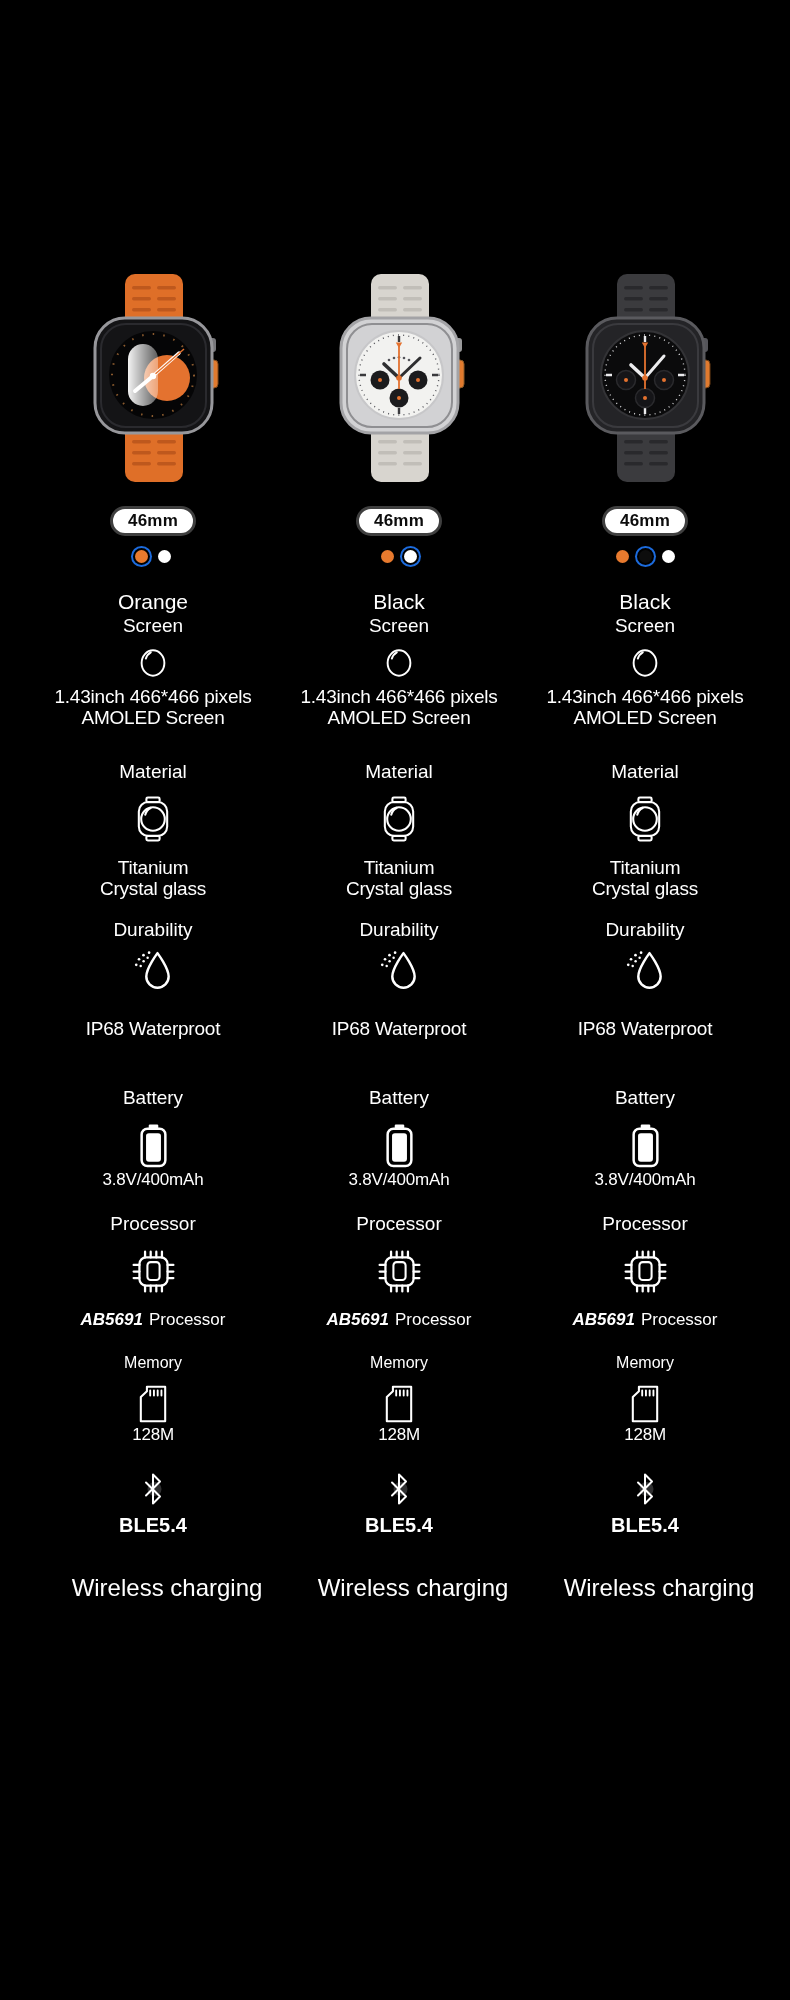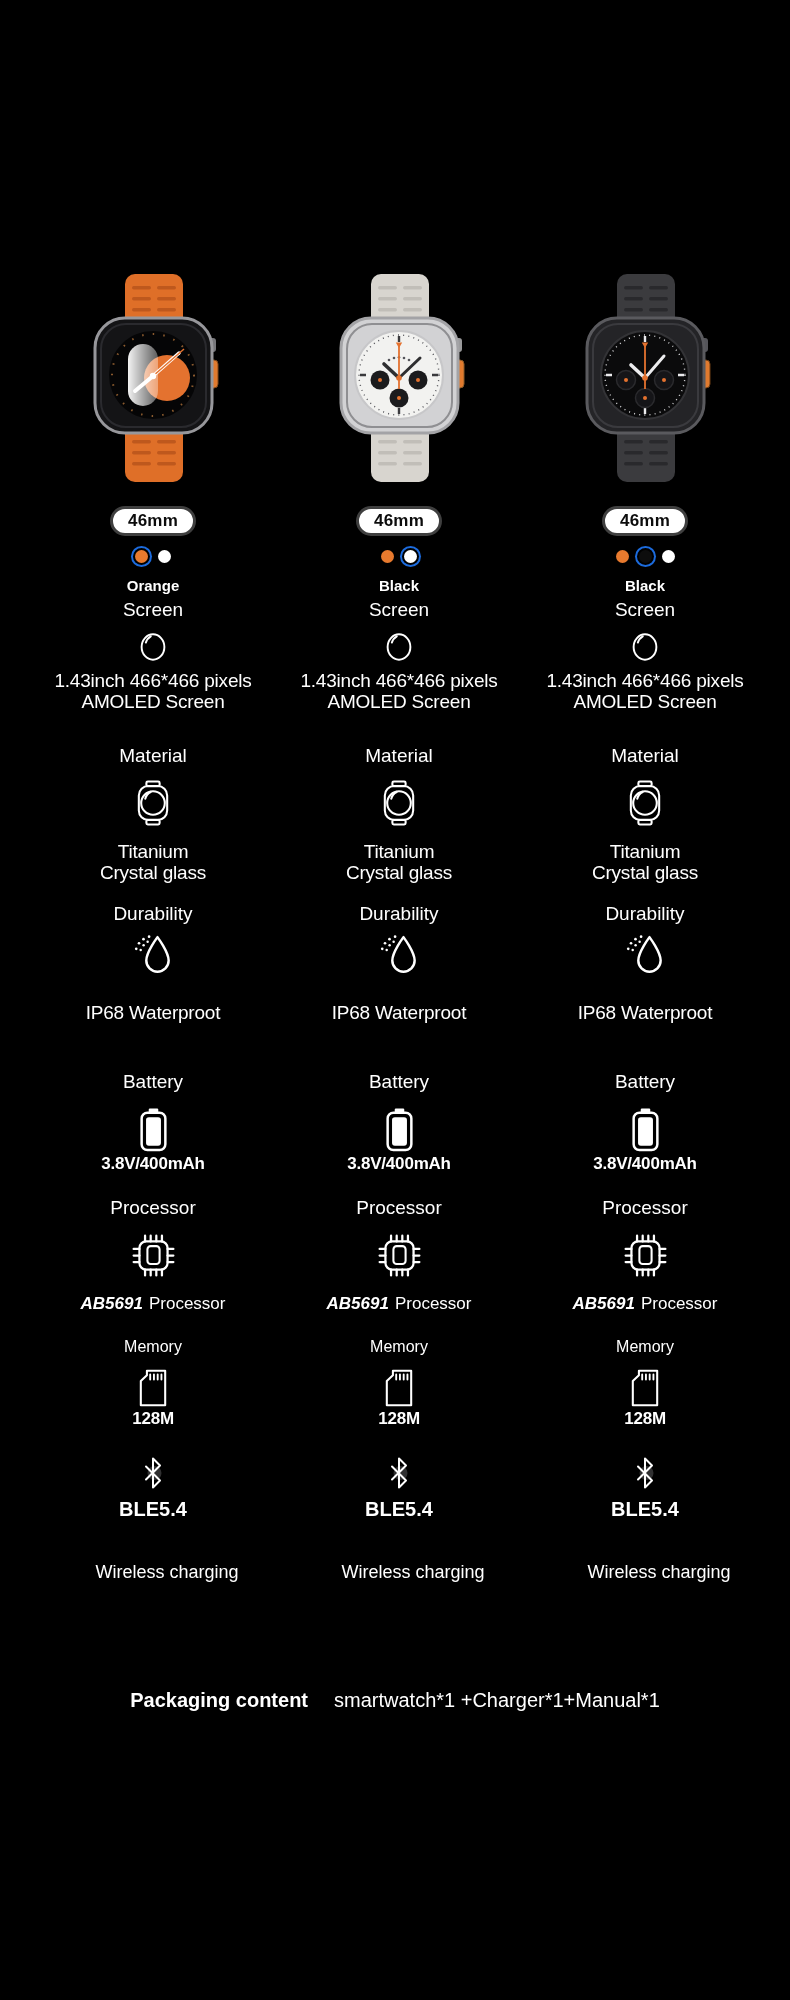--- a/index.html
+++ b/index.html
@@ -7,34 +7,34 @@
           font-family:"Liberation Sans",sans-serif;color:#fff;}
   .col{position:absolute;top:270px;width:246px;display:flex;flex-direction:column;align-items:center;}
   .col.c0{left:30px}.col.c1{left:276px}.col.c2{left:522px}
   .watchimg{height:215px;display:flex;align-items:flex-start;justify-content:center;}
   .badge{margin-top:21px;height:24px;padding:0 15px;display:flex;align-items:center;justify-content:center;
          background:#fff;border:3px solid #3f3f3f;border-radius:16px;color:#0c0c0c;
          font-weight:bold;font-size:17px;letter-spacing:.2px;}
   .dots{margin-top:10px;height:21px;display:flex;align-items:center;gap:10px;}
   .dot{width:13px;height:13px;border-radius:50%;}
   .dot.sel{box-shadow:0 0 0 2px #000,0 0 0 4px #1C6BDD;}
-  .variant{margin-top:7px;font-size:15px;line-height:24px;font-weight:bold;}
+  .variant{margin-top:23px;font-size:21px;line-height:24px;}
   .sec-h{font-size:19px;line-height:20px;}
   .spec{font-size:19px;line-height:21px;text-align:center;letter-spacing:-.2px;}
-  .spec-b{font-size:17px;line-height:20px;font-weight:bold;letter-spacing:-.2px;}
+  .spec-b{font-size:17px;line-height:20px;font-weight:normal;letter-spacing:-.2px;}
   .ic{stroke:#fff;fill:none;stroke-width:2.2;stroke-linecap:round;stroke-linejoin:round;}
   .mt18{margin-top:2px}.mt12{margin-top:12px}.mt8{margin-top:8px}.mt23{margin-top:34px}
   .mt14{margin-top:14px}.mt15{margin-top:15px}.mt21{margin-top:21px}.mt24{margin-top:24px}
   .mt50{margin-top:49px}.mt16{margin-top:16px}.mt25{margin-top:25px}.mt13{margin-top:13px}
   .mt27{margin-top:27px}.mt10{margin-top:10px}.mt42{margin-top:42px}
   .mem-h{font-size:16px;line-height:18px;}
   .proc-line{font-size:17px;line-height:19px;display:flex;gap:6px;align-items:baseline;}
   .proc-line .b{font-weight:bold;font-style:italic;}
   .ble{font-size:20px;line-height:18px;font-weight:bold;}
-  .wireless{font-size:18px;line-height:24px;margin-left:28px;}
+  .wireless{font-size:24px;line-height:24px;margin-left:28px;}
   .packaging{position:absolute;top:1688px;left:0;width:790px;display:flex;justify-content:center;
              align-items:baseline;gap:26px;font-size:20px;line-height:24px;}
   .packaging .lab{font-weight:bold;}
   .hidden-defs{position:absolute;width:0;height:0;overflow:hidden;}
 </style>
 </head>
 <body>
 
 <svg class="hidden-defs" aria-hidden="true">
   <defs>
@@ -395,18 +395,14 @@
     <div class="spec-b mt18">128M</div>
 
     <svg class="ic mt27" width="24" height="34">
         <use href="#i-bt"></use>
       </svg>
     <div class="ble mt10">BLE5.4</div>
 
     <div class="wireless mt42">Wireless charging</div>
   </div>
 
-  <div class="packaging">
-    <span class="lab">Packaging content</span>
-    <span>smartwatch*1 +Charger*1+Manual*1</span>
-  </div>
 
 </div>
 
 </body></html>

